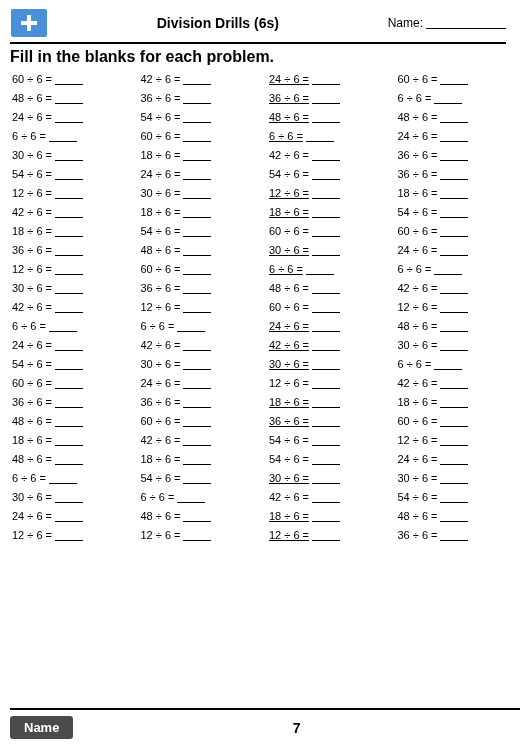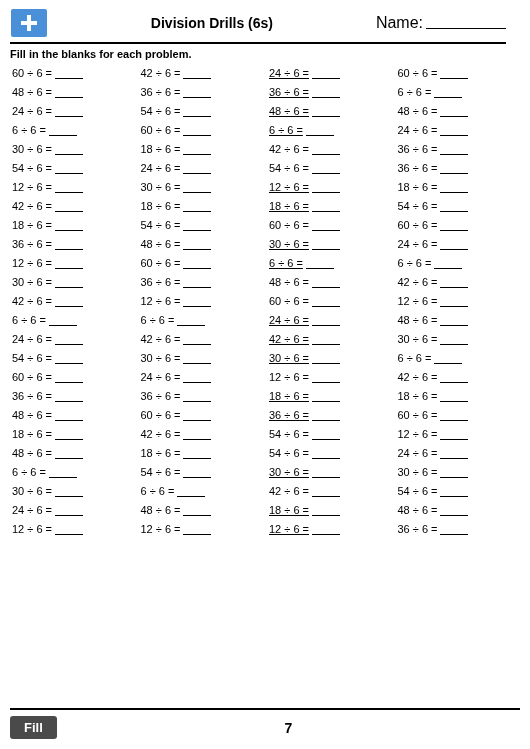--- a/index.html
+++ b/index.html
@@ -30,26 +30,26 @@
       margin-right: 8px;
       flex-shrink: 0;
     }
     .header-title {
       flex: 1;
       text-align: center;
       font-size: 14px;
       font-weight: bold;
     }
     .header-name {
-      font-size: 16px;
+      font-size: 12px;
       margin-left: 8px;
     }
     .instructions {
       font-weight: bold;
-      font-size: 11px;
+      font-size: 16px;
       margin-bottom: 4px;
     }
     .problems-grid {
       display: grid;
       grid-template-columns: 1fr 1fr 1fr 1fr;
       gap: 1px 18px;
       width: 100%;
     }
     .problem-cell {
       display: flex;
@@ -506,16 +506,16 @@
         <span style="text-decoration: underline;">12 ÷ 6 =</span>
         <span class="answer-line"></span>
       </div>
       <div class="problem-cell">
         <span>36 ÷ 6 =</span>
         <span class="answer-line"></span>
       </div>
     </div>
 
   <div class="footer">
-    <span class="math-badge">Fill</span>
+    <span class="math-badge">Name</span>
     <span class="page-number">7</span>
   </div>
 </div>
 
 </body></html>

